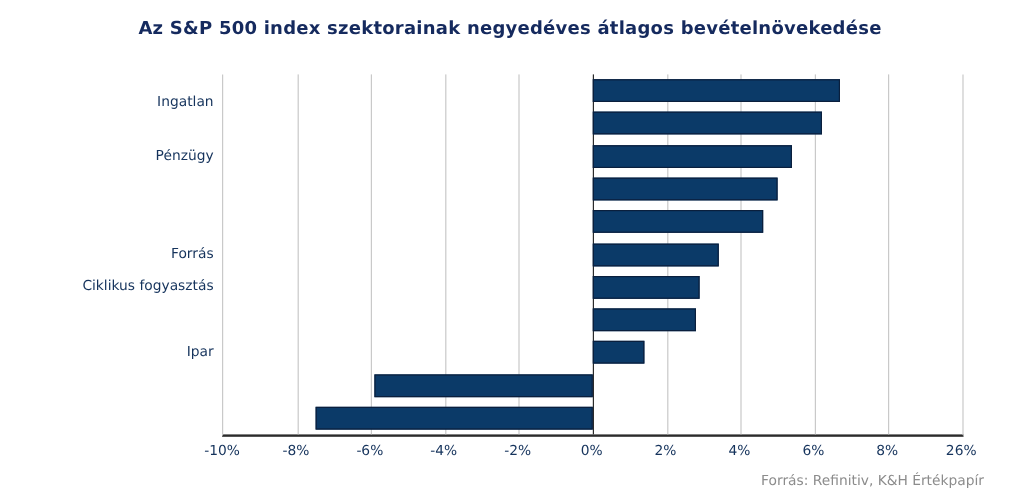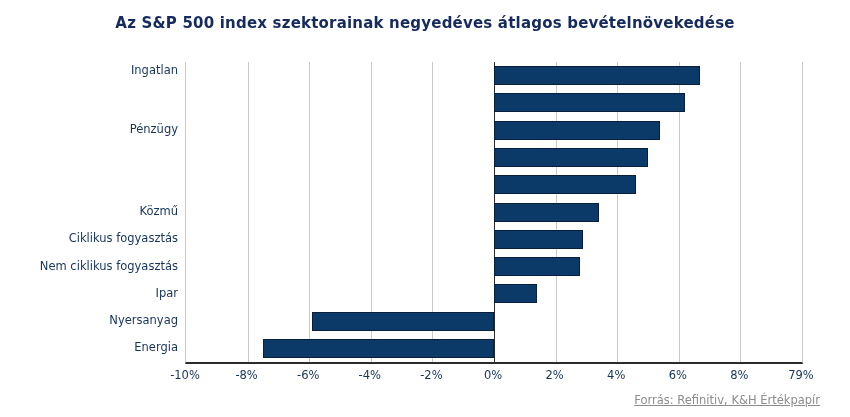--- a/index.html
+++ b/index.html
@@ -122,28 +122,25 @@
   }
 </style>
 </head>
 <body>
 
 <div id="chart-root">
 
   <div id="chart-title" style="color: rgb(21, 42, 94);">Az S&amp;P 500 index szektorainak negyedéves átlagos bevételnövekedése</div>
 
   <div id="ylabels">
-      <div class="ylabel" style="top: 1px; color: rgb(21, 51, 92);">Ingatlan</div>
+      <div class="ylabel" style="top: 15px; color: rgb(21, 51, 92);">Ingatlan</div>
       <div class="ylabel" style="top: 60.1818px; color: rgb(21, 51, 92);">Pénzügy</div>
-      <div class="ylabel" style="top: 142px; color: rgb(21, 51, 92);">Közmű</div>
+      <div class="ylabel" style="top: 142px; color: rgb(21, 51, 92);">Forrás</div>
       <div class="ylabel" style="top: 169.273px; color: rgb(21, 51, 92);">Ciklikus fogyasztás</div>
-      <div class="ylabel" style="top: 196.545px; color: rgb(21, 51, 92);">Nem ciklikus fogyasztás</div>
       <div class="ylabel" style="top: 223.818px; color: rgb(21, 51, 92); text-align: right;">Ipar</div>
-      <div class="ylabel" style="top: 251.091px; color: rgb(21, 51, 92);">Nyersanyag</div>
-      <div class="ylabel" style="top: 278.364px; color: rgb(21, 51, 92);">Energia</div>
     </div>
 
   <div id="plot-area">
     <div id="grid-layer">
         <div class="gridline" style="left: 62px;"></div>
         <div class="gridline" style="left: 123px;"></div>
         <div class="gridline" style="left: 185px;"></div>
         <div class="gridline" style="left: 246px;"></div>
         <div class="gridline zero" style="left: 308px;"></div>
         <div class="gridline" style="left: 370px;"></div>
@@ -170,18 +167,18 @@
       <div class="xlabel" style="left: 0px; color: rgb(21, 51, 92);">-10%</div>
       <div class="xlabel" style="left: 61.6px; color: rgb(21, 51, 92);">-8%</div>
       <div class="xlabel" style="left: 123.2px; color: rgb(21, 51, 92);">-6%</div>
       <div class="xlabel" style="left: 184.8px; color: rgb(21, 51, 92);">-4%</div>
       <div class="xlabel" style="left: 246.4px; color: rgb(21, 51, 92);">-2%</div>
       <div class="xlabel" style="left: 308px; color: rgb(21, 51, 92);">0%</div>
       <div class="xlabel" style="left: 369.6px; color: rgb(21, 51, 92);">2%</div>
       <div class="xlabel" style="left: 431.2px; color: rgb(21, 51, 92);">4%</div>
       <div class="xlabel" style="left: 492.8px; color: rgb(21, 51, 92);">6%</div>
       <div class="xlabel" style="left: 554.4px; color: rgb(21, 51, 92);">8%</div>
-      <div class="xlabel" style="left: 616px; color: rgb(21, 51, 92);">79%</div>
+      <div class="xlabel" style="left: 616px; color: rgb(21, 51, 92);">26%</div>
     </div>
 
-  <div id="source-note" style="color: rgb(140, 140, 140); text-decoration: underline;">Forrás: Refinitiv, K&amp;H Értékpapír</div>
+  <div id="source-note" style="color: rgb(140, 140, 140);">Forrás: Refinitiv, K&amp;H Értékpapír</div>
 
 </div>
 
 </body></html>

